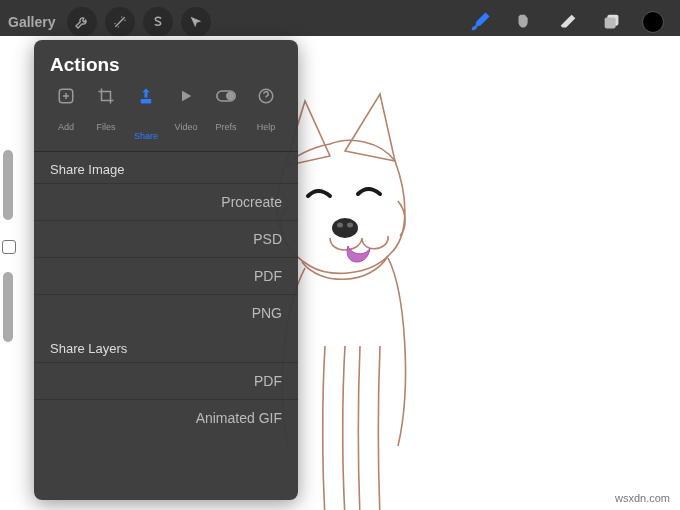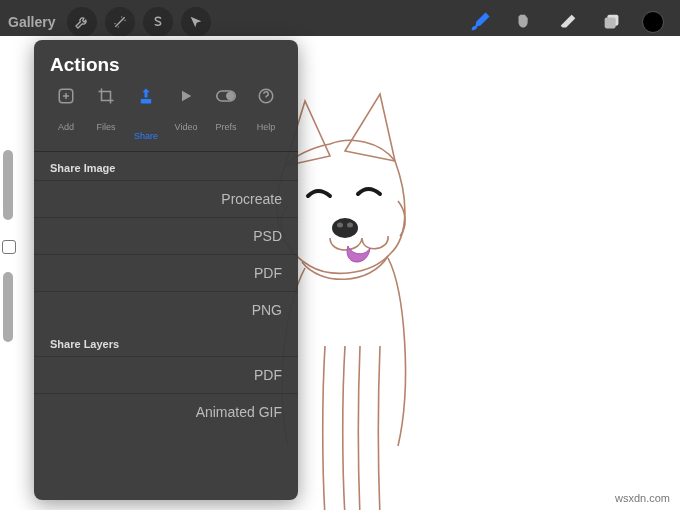--- a/index.html
+++ b/index.html
@@ -38,21 +38,21 @@
     display: flex; flex-direction: column; overflow: hidden;
   }
   .popover-title { font-size: 19px; font-weight: 600; color: #fff; padding: 14px 16px 10px; }
   .popover-tabs { display: flex; justify-content: space-around; padding: 0 12px 10px; border-bottom: 1px solid #2b2b2b; }
   .ptab { display: flex; flex-direction: column; align-items: center; gap: 16px; width: 40px; }
   .ptab-icon { width: 20px; height: 20px; display: flex; align-items: center; justify-content: center; }
   .ptab-label { font-size: 9px; color: #999; }
   .ptab.active .ptab-label { color: #2d7cff; margin-top: 9px; }
   .ptab.active svg, .ptab.active .ptab-icon { color: #2d7cff; }
   
-  .section-header { font-size: 11px; font-weight: 700; color: #ddd; padding: 10px 16px 6px; }
+  .section-header { font-size: 13px; font-weight: 400; color: #ddd; padding: 10px 16px 6px; }
   .menu-item { font-size: 14px; color: #bbb; padding: 10px 16px; border-top: 1px solid rgba(0,0,0,0.18); text-align: right; }
   .popover-scroll { flex: 1; overflow: hidden; }
   
   .watermark { position: absolute; bottom: 6px; right: 10px; font-size: 11px; color: #777; }
   
   
   .dog { position: absolute; top: 50px; left: 230px; }
 </style>
 </head>
 <body>

